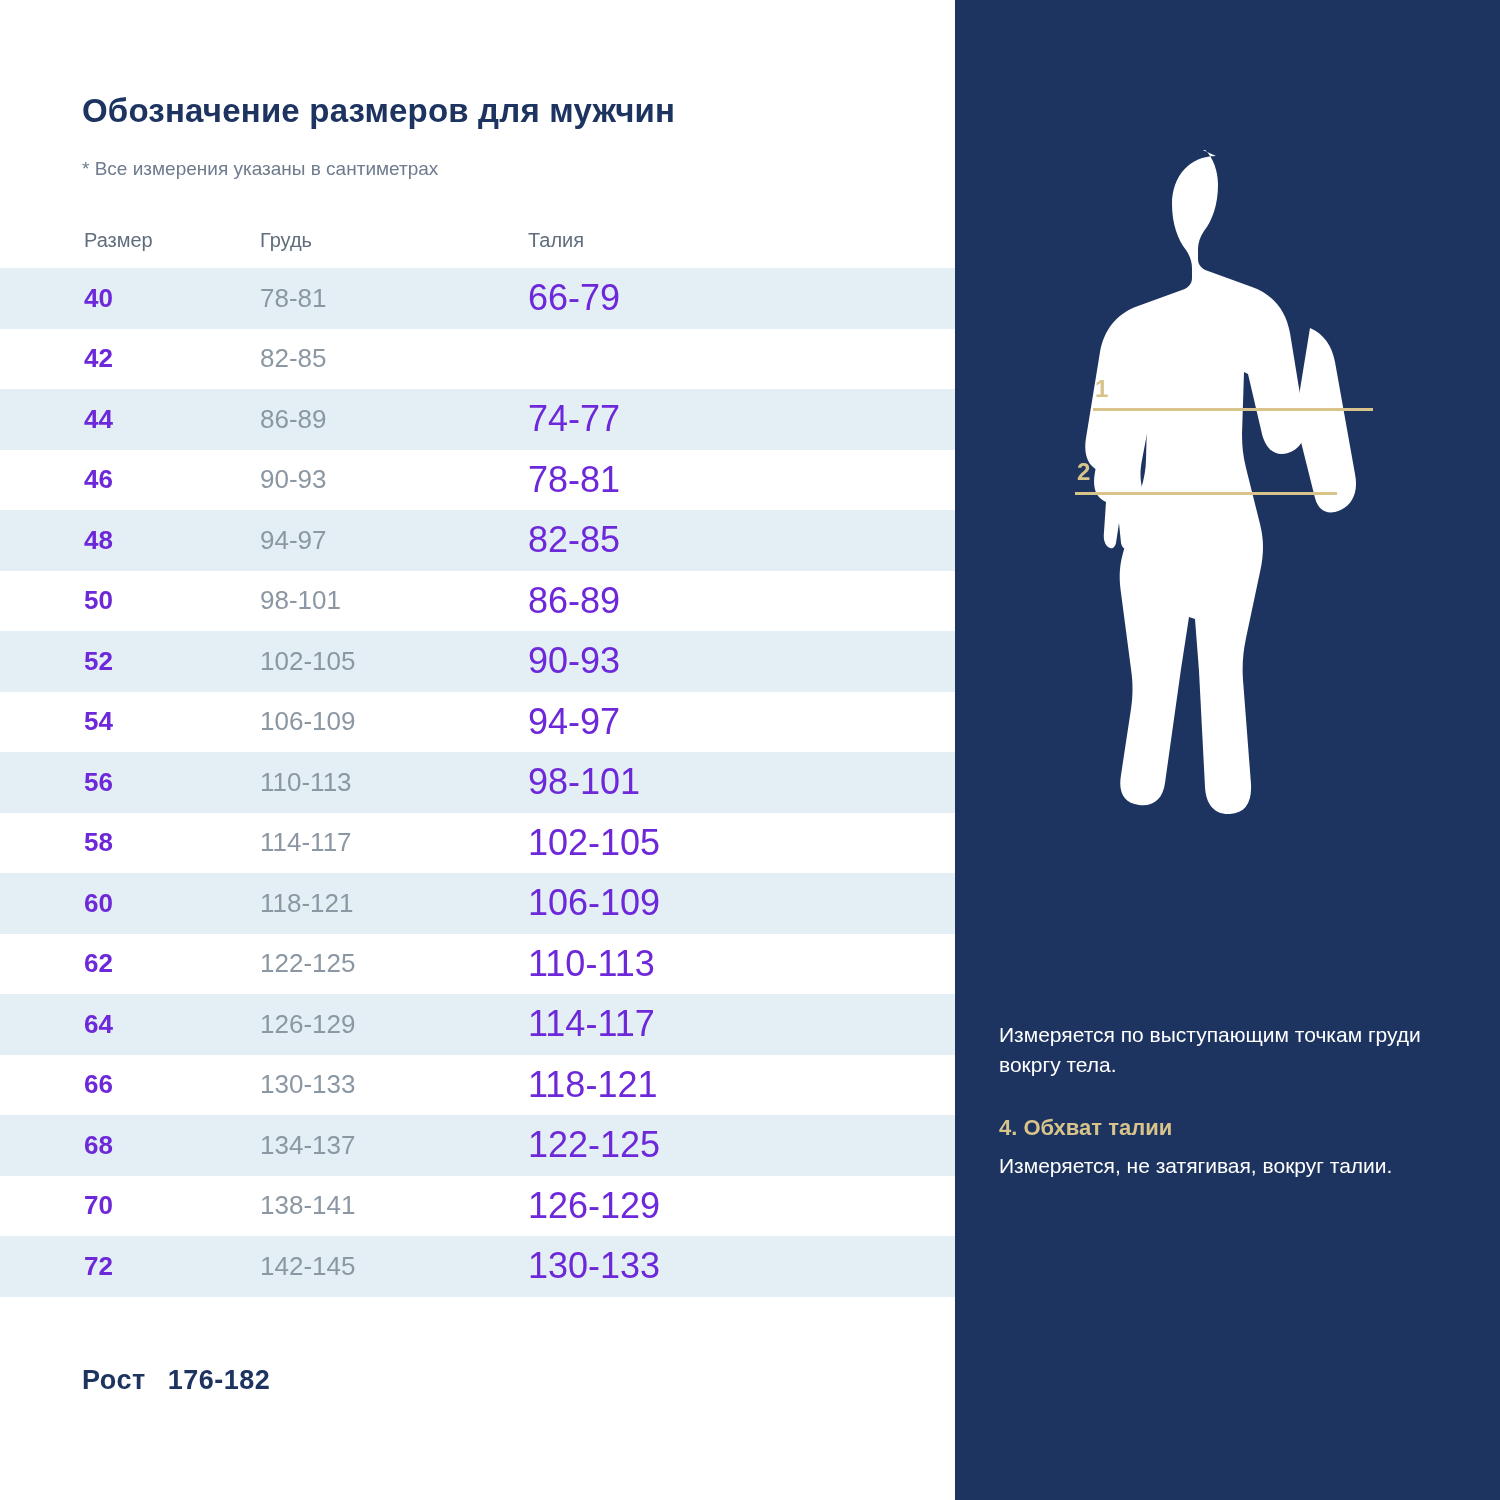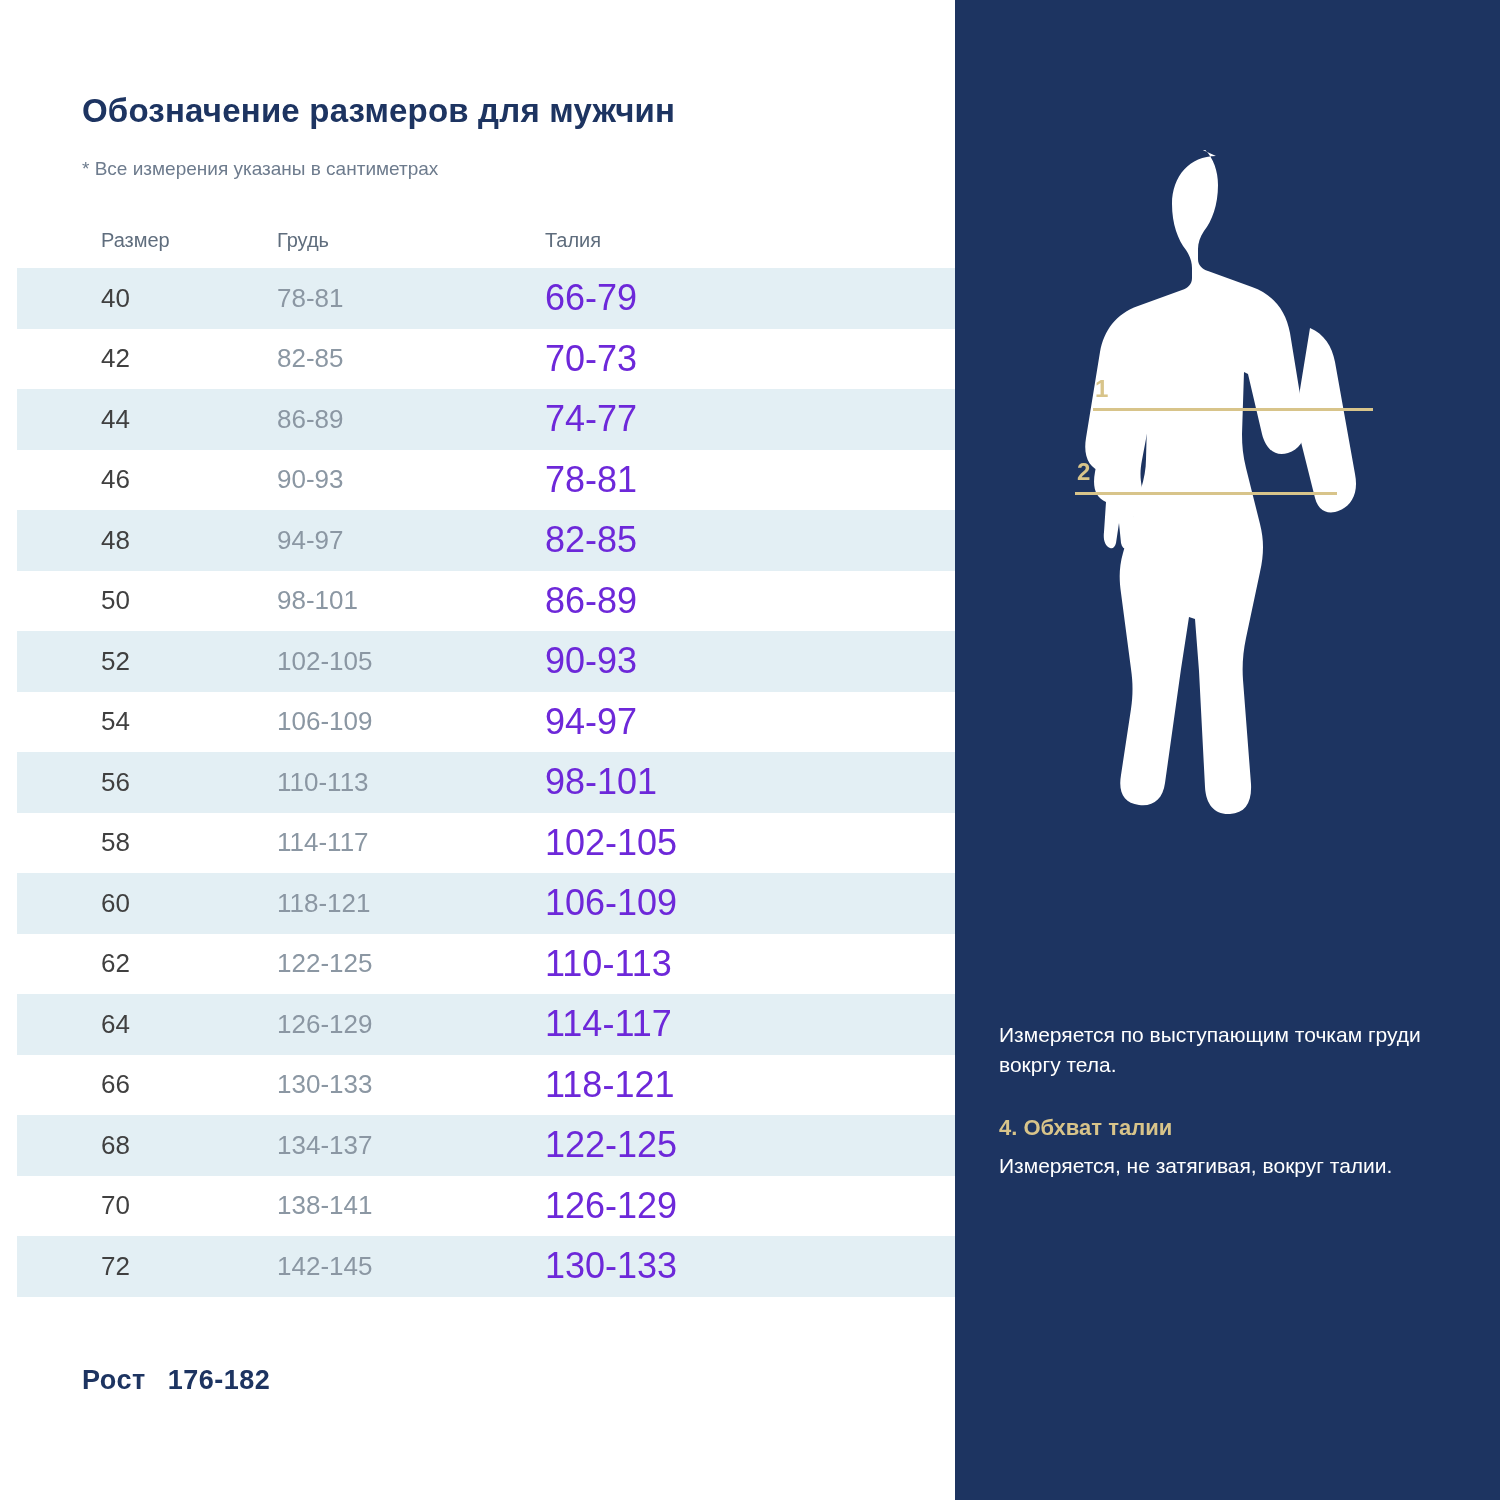--- a/index.html
+++ b/index.html
@@ -41,21 +41,21 @@
   .subtitle {
     position: absolute;
     left: 82px;
     top: 158px;
     font-size: 19px;
     color: #6d7b8d;
   }
 
   .table {
     position: absolute;
-    left: 17px;
+    left: 0;
     top: 212px;
     width: 955px;
   }
   .row {
     display: flex;
     align-items: center;
     height: 60.5px;
     box-sizing: border-box;
   }
   .row.head {
@@ -68,22 +68,22 @@
   .row.plain {
     background: #ffffff;
   }
   .cell {
     box-sizing: border-box;
   }
   .c-size {
     width: 260px;
     padding-left: 84px;
     font-size: 26px;
-    font-weight: normal;
-    color: #404040;
+    font-weight: bold;
+    color: #6d28d9;
   }
   .c-chest {
     width: 268px;
     font-size: 26px;
     color: #8b97a3;
   }
   .c-waist {
     width: 300px;
     font-size: 36px;
     color: #6d28d9;
@@ -185,21 +185,20 @@
       </div>
 
       <div class="row stripe">
         <div class="cell c-size">40</div>
         <div class="cell c-chest">78-81</div>
         <div class="cell c-waist">66-79</div>
       </div>
       <div class="row plain">
         <div class="cell c-size">42</div>
         <div class="cell c-chest">82-85</div>
-        <div class="cell c-waist">70-73</div>
       </div>
       <div class="row stripe">
         <div class="cell c-size">44</div>
         <div class="cell c-chest">86-89</div>
         <div class="cell c-waist">74-77</div>
       </div>
       <div class="row plain">
         <div class="cell c-size">46</div>
         <div class="cell c-chest">90-93</div>
         <div class="cell c-waist">78-81</div>

